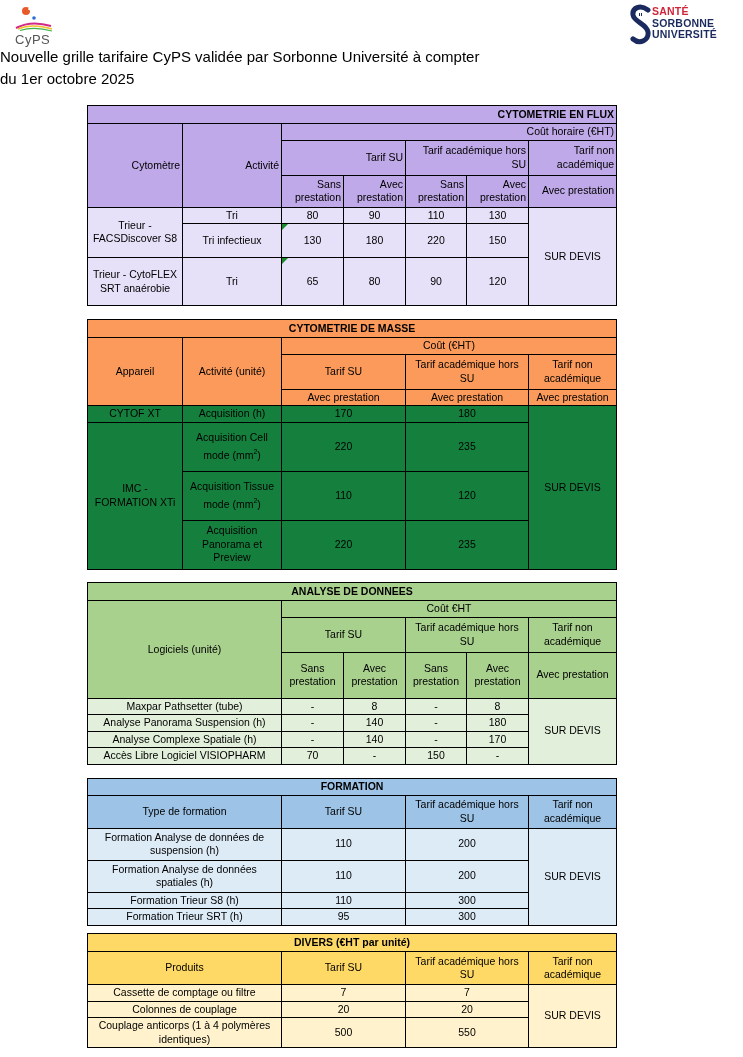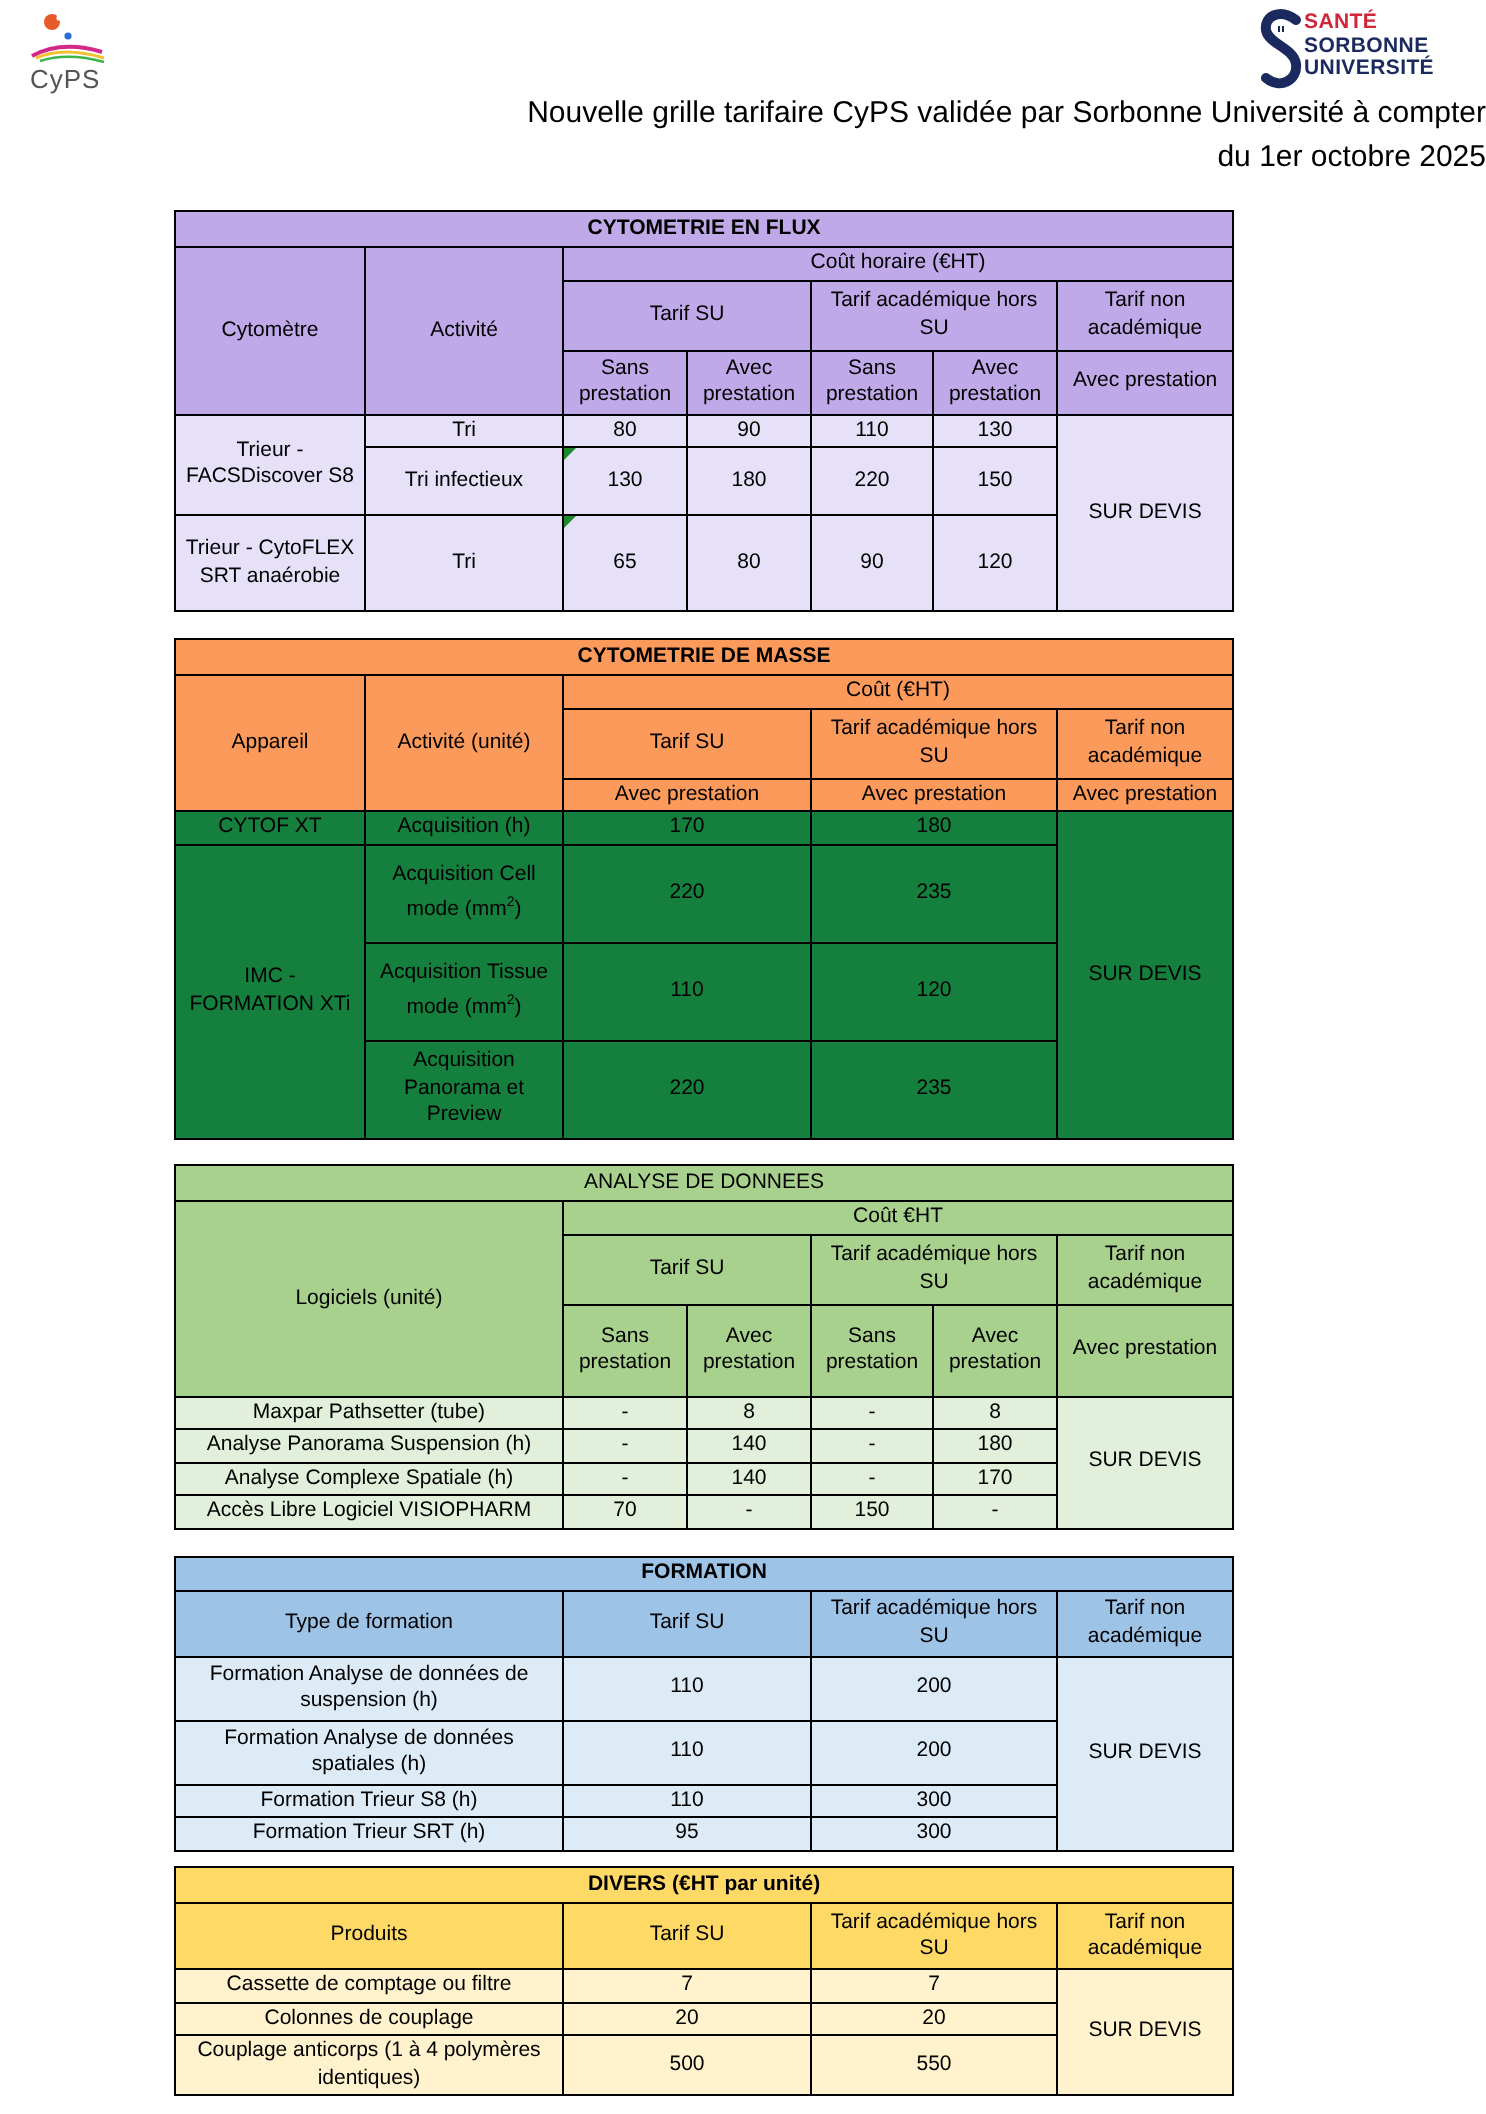--- a/index.html
+++ b/index.html
@@ -5,28 +5,28 @@
   * { box-sizing: border-box; margin: 0; padding: 0; }
   html, body { width: 743px; height: 1057px; background: #ffffff; overflow: hidden; }
   body { position: relative; font-family: "Liberation Sans", "DejaVu Sans", sans-serif; color: #000; }
 
   .logo-cyps { position: absolute; left: 6px; top: 4px; width: 60px; height: 44px; }
   .logo-su { position: absolute; left: 630px; top: 4px; width: 105px; height: 42px; }
   .su-text { position: absolute; left: 22px; top: 2px; font-family: "Liberation Sans", sans-serif; font-weight: bold; font-size: 10.5px; line-height: 11.5px; letter-spacing: 0.2px; }
   .su-text .santé { color: #d1253a; }
   .su-text .sorb { color: #1b2a5e; }
 
-  .title { position: absolute; left: 0; width: 743px; text-align: right; font-size: 15px; line-height: 22px; top: 46px; }
+  .title { position: absolute; left: 0; width: 743px; text-align: left; font-size: 15px; line-height: 22px; top: 46px; }
 
   table.grid { position: absolute; left: 87px; width: 529px; border-collapse: collapse; table-layout: fixed; font-size: 10.5px; }
   table.grid td { border: 1px solid #000; text-align: center; vertical-align: middle; line-height: 13.5px; padding: 1px 2px; }
 
   
   .t-purple td { background: #e6e0f8; }
-  .t-purple .h td, .t-purple td.h { background: #bfa9e8; }
+  .t-purple .h td, .t-purple td.h { background: #bfa9e8; text-align: right; }
   
   .t-orange td { background: #15803d; }
   .t-orange td.h { background: #fb9a5a; }
   
   .t-green td { background: #e2efda; }
   .t-green td.h { background: #a9d18e; }
   
   .t-blue td { background: #ddebf7; }
   .t-blue td.h { background: #9dc3e6; }
   
@@ -186,21 +186,21 @@
   <colgroup>
       <col style="width:194px">
       <col style="width:62px">
       <col style="width:62px">
       <col style="width:61px">
       <col style="width:62px">
       <col style="width:88px">
     </colgroup>
   <tbody>
       <tr style="height:18px">
-        <td class="h" colspan="6" style="font-weight:normal">ANALYSE DE DONNEES</td>
+        <td class="h" colspan="6" style="font-weight:bold">ANALYSE DE DONNEES</td>
       </tr>
   <tr style="height:16px">
     <td class="h" rowspan="3">Logiciels (unité)</td>
     <td class="h" colspan="5">Coût €HT</td>
   </tr>
   <tr style="height:35px">
     <td class="h" colspan="2">Tarif SU</td>
     <td class="h" colspan="2">Tarif académique hors SU</td>
     <td class="h">Tarif non académique</td>
   </tr>

